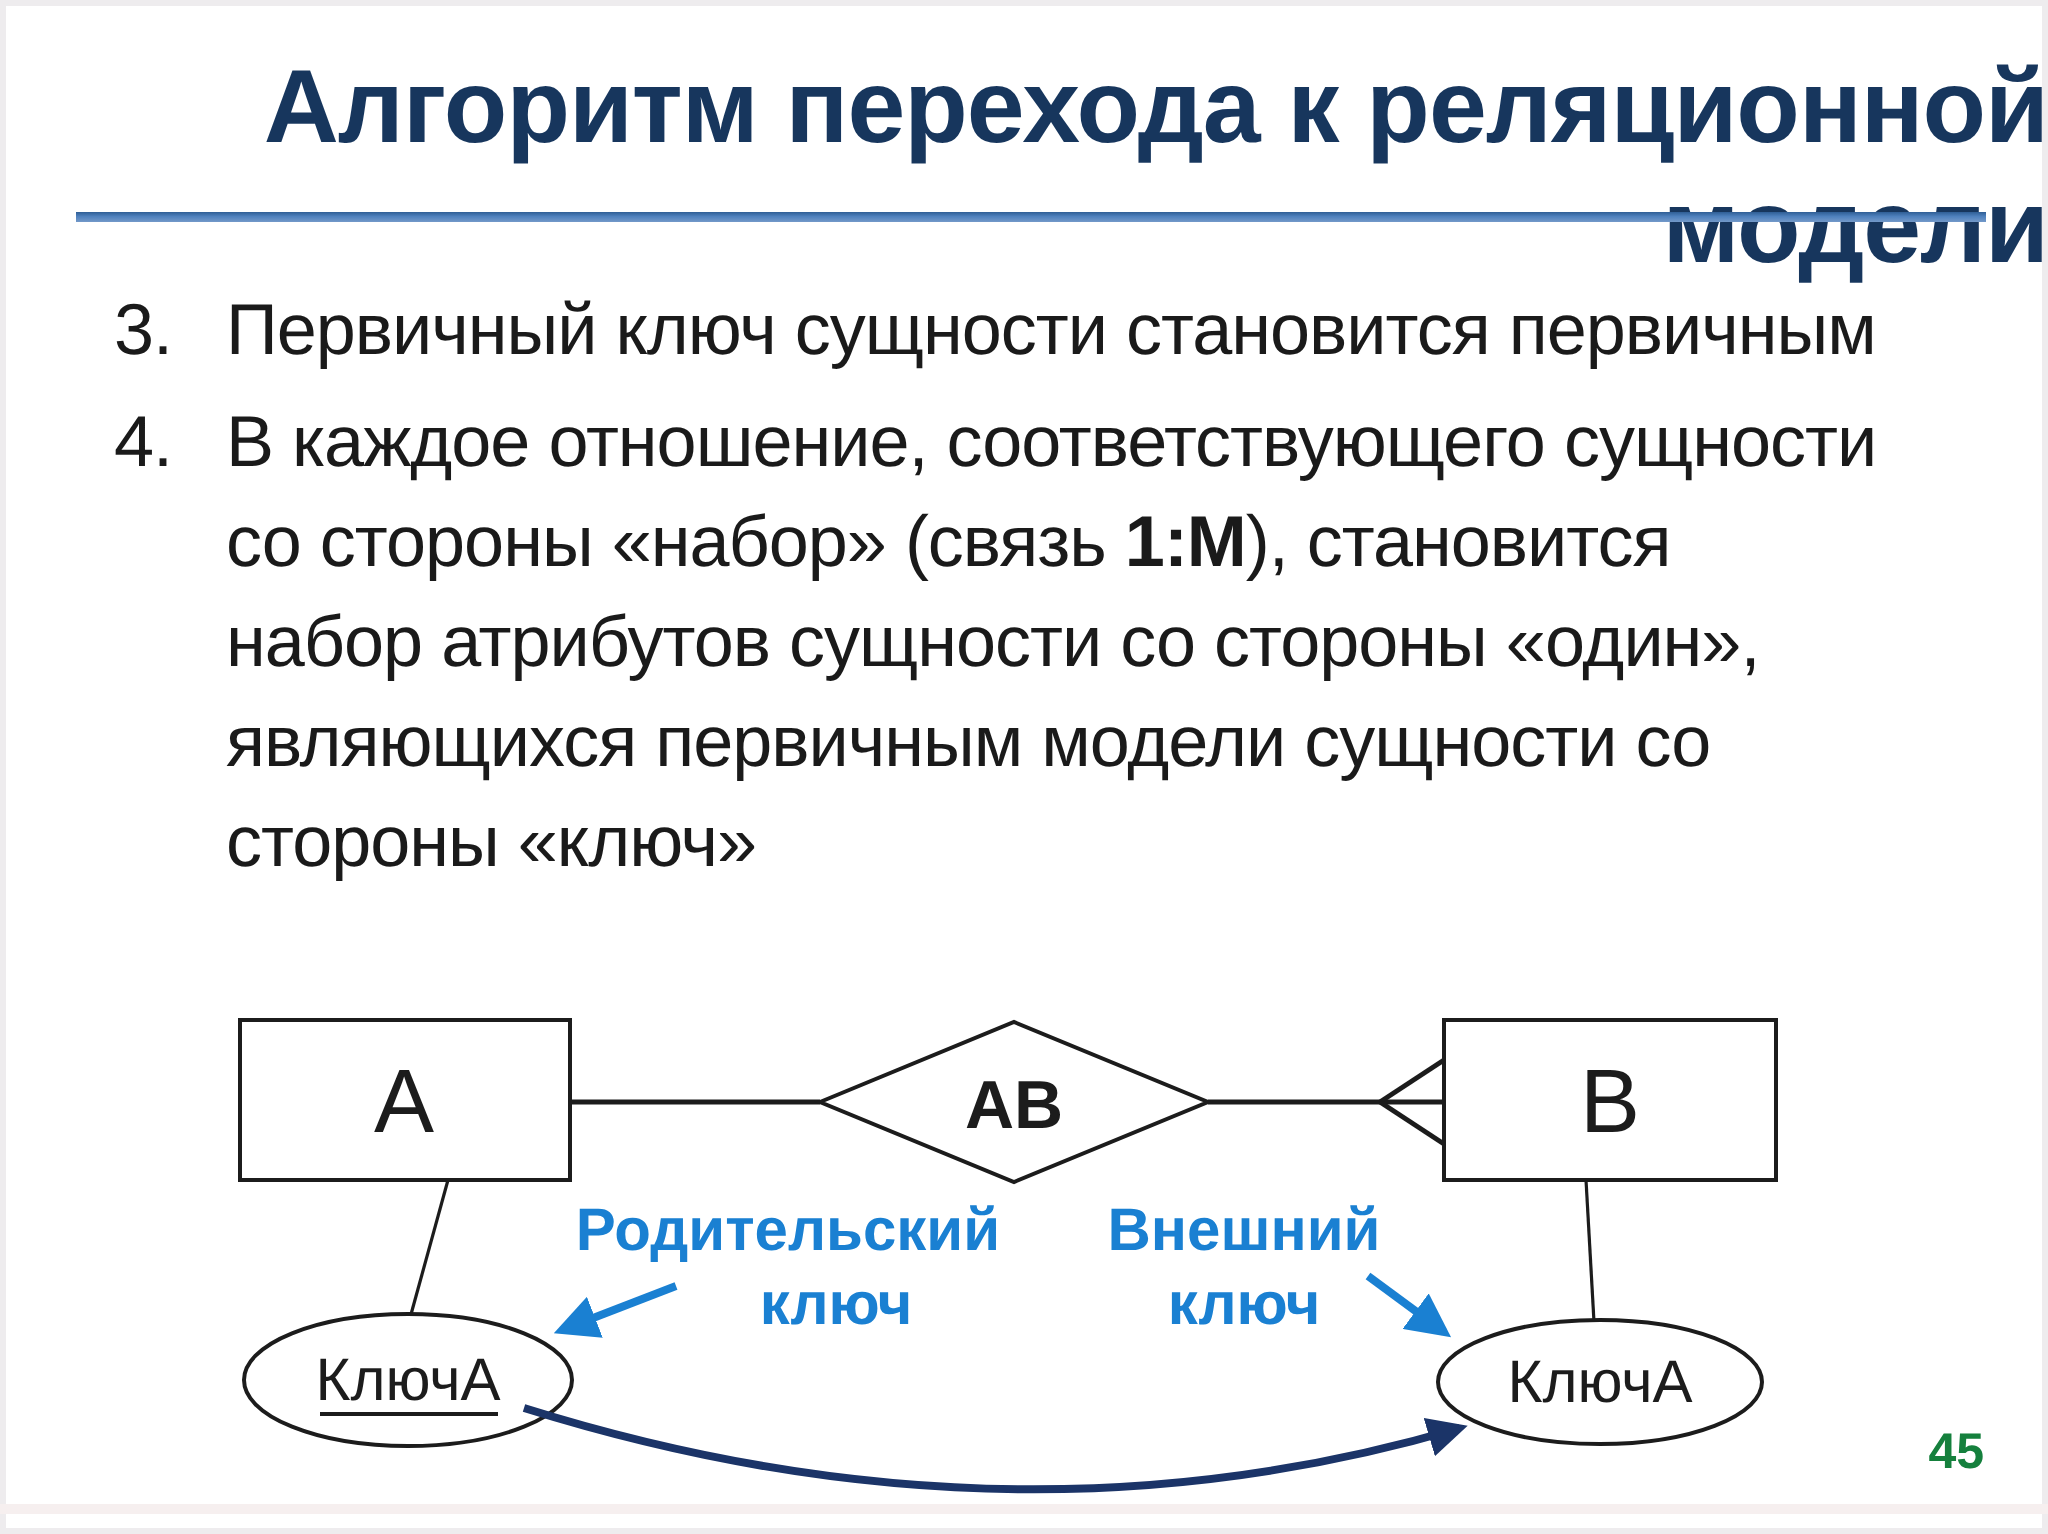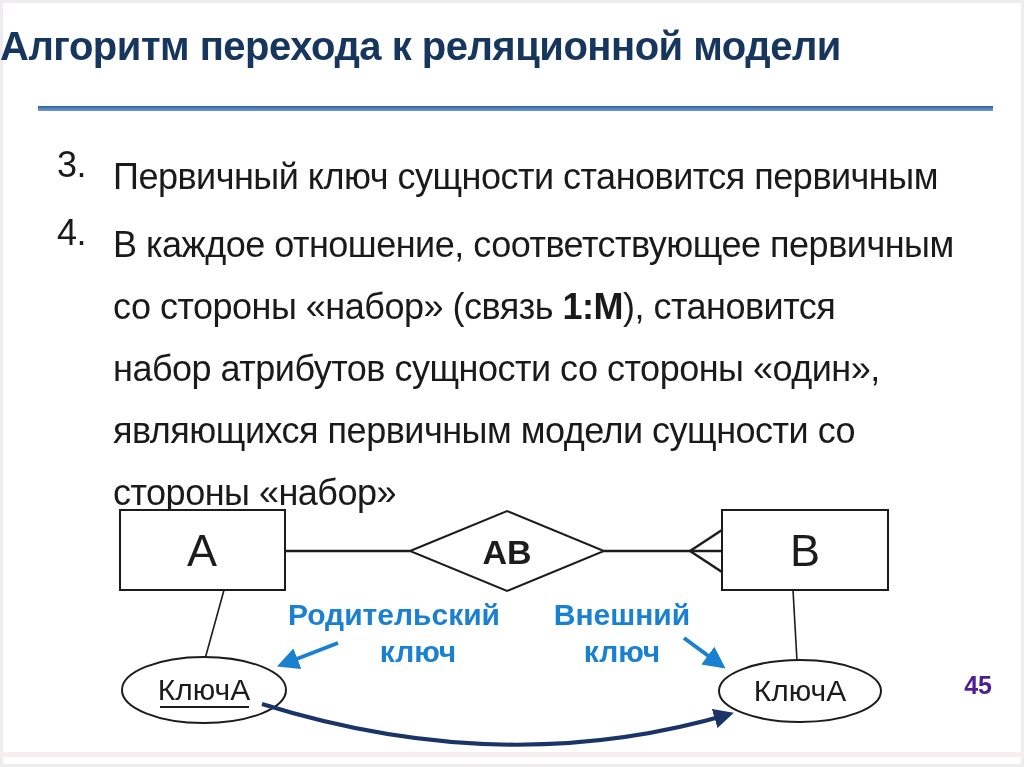--- a/index.html
+++ b/index.html
@@ -16,22 +16,22 @@
     border:3px solid #eeecee;
     pointer-events:none;
     box-sizing:border-box;
   }
   .bottom-edge {
     position:absolute; left:0; top:752px; width:1024px; height:5px;
     background:#f6efef;
   }
   .title {
     position:absolute; top:24px; left:0; width:100%;
-    text-align:left;
-    font-size:40px; font-weight:700;
+    text-align:right;
+    font-size:52px; font-weight:700;
     color:#17365d;
     letter-spacing:-0.5px;
   }
   .divider {
     position:absolute; left:38px; top:106px; width:955px; height:5px;
     background:linear-gradient(180deg,#2f5e95 0%, #4f81bd 45%, #7399c9 100%);
   }
   .body-list {
     position:absolute; left:57px; top:140px; width:940px;
   }
@@ -39,28 +39,27 @@
   .item .num {
     flex:0 0 56px;
     font-size:36px; line-height:50px;
     letter-spacing:-0.5px;
   }
   .item .lines { flex:1; }
   .item .line {
     font-size:36px; line-height:50px;
     letter-spacing:-0.5px;
     white-space:nowrap;
-    margin-top:12px;
   }
   .item .line b { font-weight:700; }
   .diagram-svg { position:absolute; left:0; top:0; width:1024px; height:767px; }
   .page-number {
-    position:absolute; right:32px; top:671px;
+    position:absolute; right:32px; top:712px;
     font-size:25px; font-weight:700;
-    color:#4c1d95;
+    color:#15803d;
   }
   text { font-family:"Liberation Sans", sans-serif; }
 </style>
 </head>
 <body>
 
 <div class="slide-frame"></div>
 <div class="bottom-edge"></div>
 
 <div class="title">Алгоритм перехода к реляционной модели</div>
@@ -69,25 +68,25 @@
 <div class="body-list">
   <div class="item">
     <div class="num">3.</div>
     <div class="lines">
       <div class="line">Первичный ключ сущности становится первичным</div>
     </div>
   </div>
   <div class="item">
     <div class="num">4.</div>
     <div class="lines">
-      <div class="line">В каждое отношение, соответствующее первичным</div>
+      <div class="line">В каждое отношение, соответствующего сущности</div>
       <div class="line"><span>со стороны «набор» (связь </span><b>1:М</b><span>), становится</span></div>
       <div class="line">набор атрибутов сущности со стороны «один»,</div>
       <div class="line">являющихся первичным модели сущности со</div>
-      <div class="line">стороны «набор»</div>
+      <div class="line">стороны «ключ»</div>
     </div>
   </div>
 </div>
 
 <svg class="diagram-svg" viewBox="0 0 1024 767">
   <defs>
     <marker id="arrow-blue" viewBox="0 0 10 10" refX="8" refY="5" markerWidth="5.5" markerHeight="5.5" orient="auto-start-reverse">
       <path d="M0,0 L10,5 L0,10 z" fill="#1a80d2"></path>
     </marker>
     <marker id="arrow-navy" viewBox="0 0 10 10" refX="8" refY="5" markerWidth="5" markerHeight="5" orient="auto-start-reverse">

